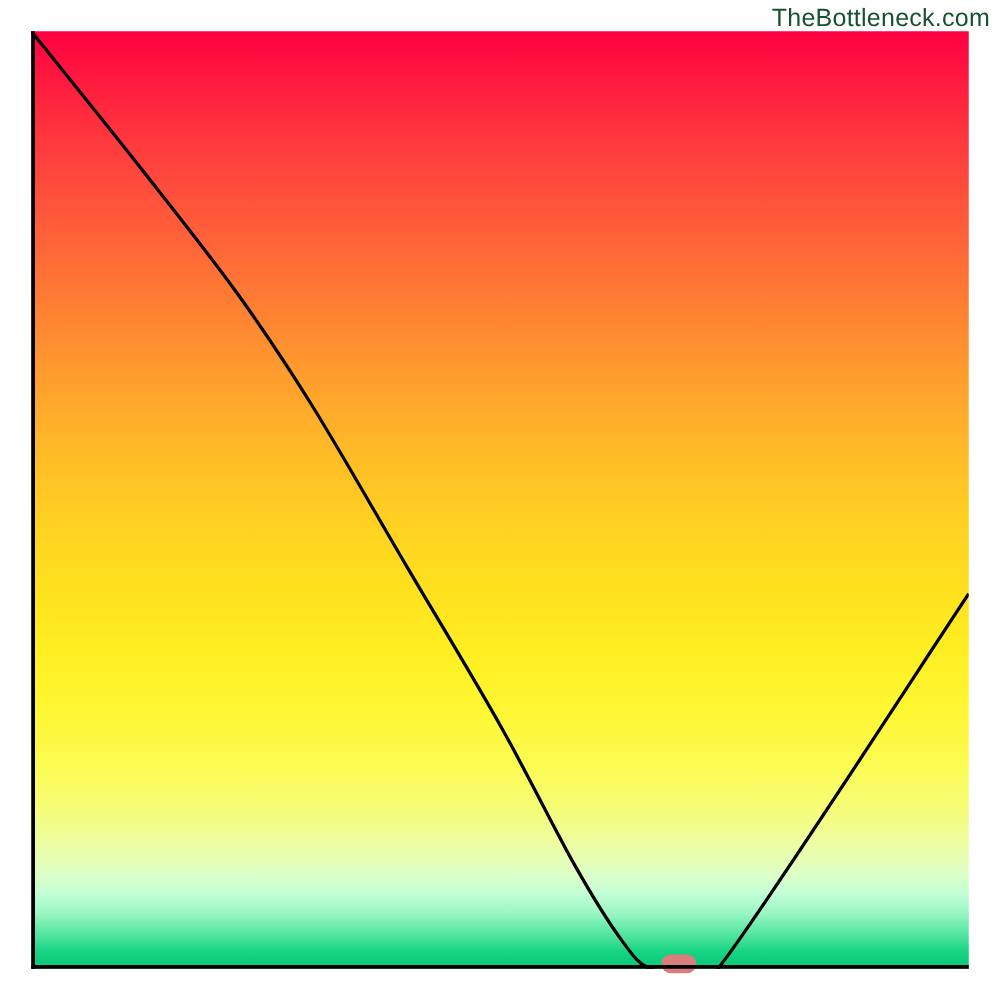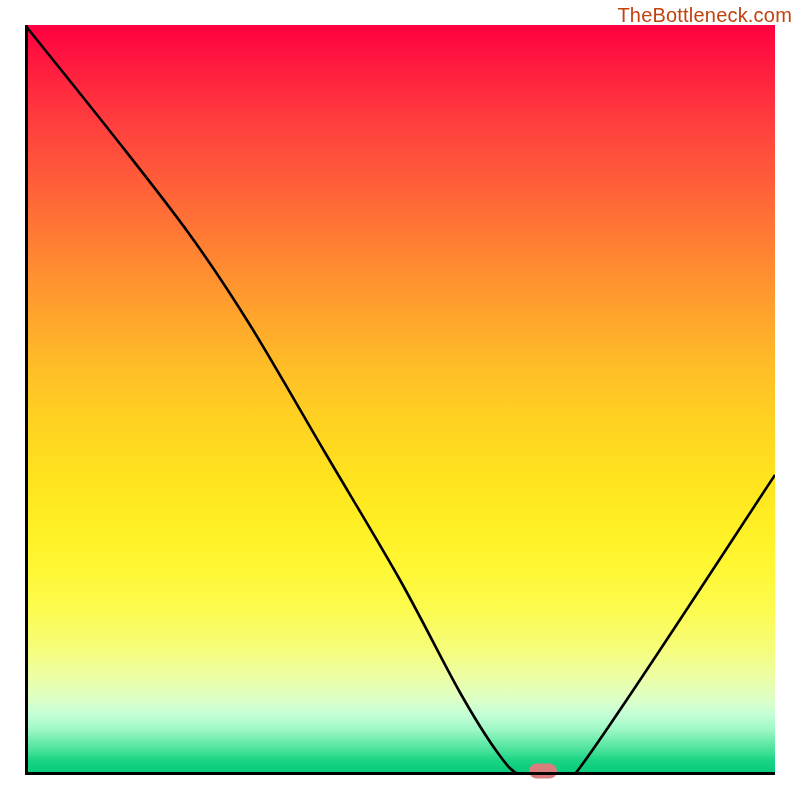--- a/index.html
+++ b/index.html
@@ -74,21 +74,21 @@
     height: 15px;
     border-radius: 8px;
     transform: translate(-50%, -50%);
     pointer-events: none;
   }
   .watermark {
     position: absolute;
     top: 4px;
     right: 8px;
     font-size: 20px;
-    color: #c2410c;
+    color: #14532d;
     font-weight: 500;
     letter-spacing: 0.2px;
     user-select: none;
   }
 </style>
 </head>
 <body>
 
 <div class="stage">
 

